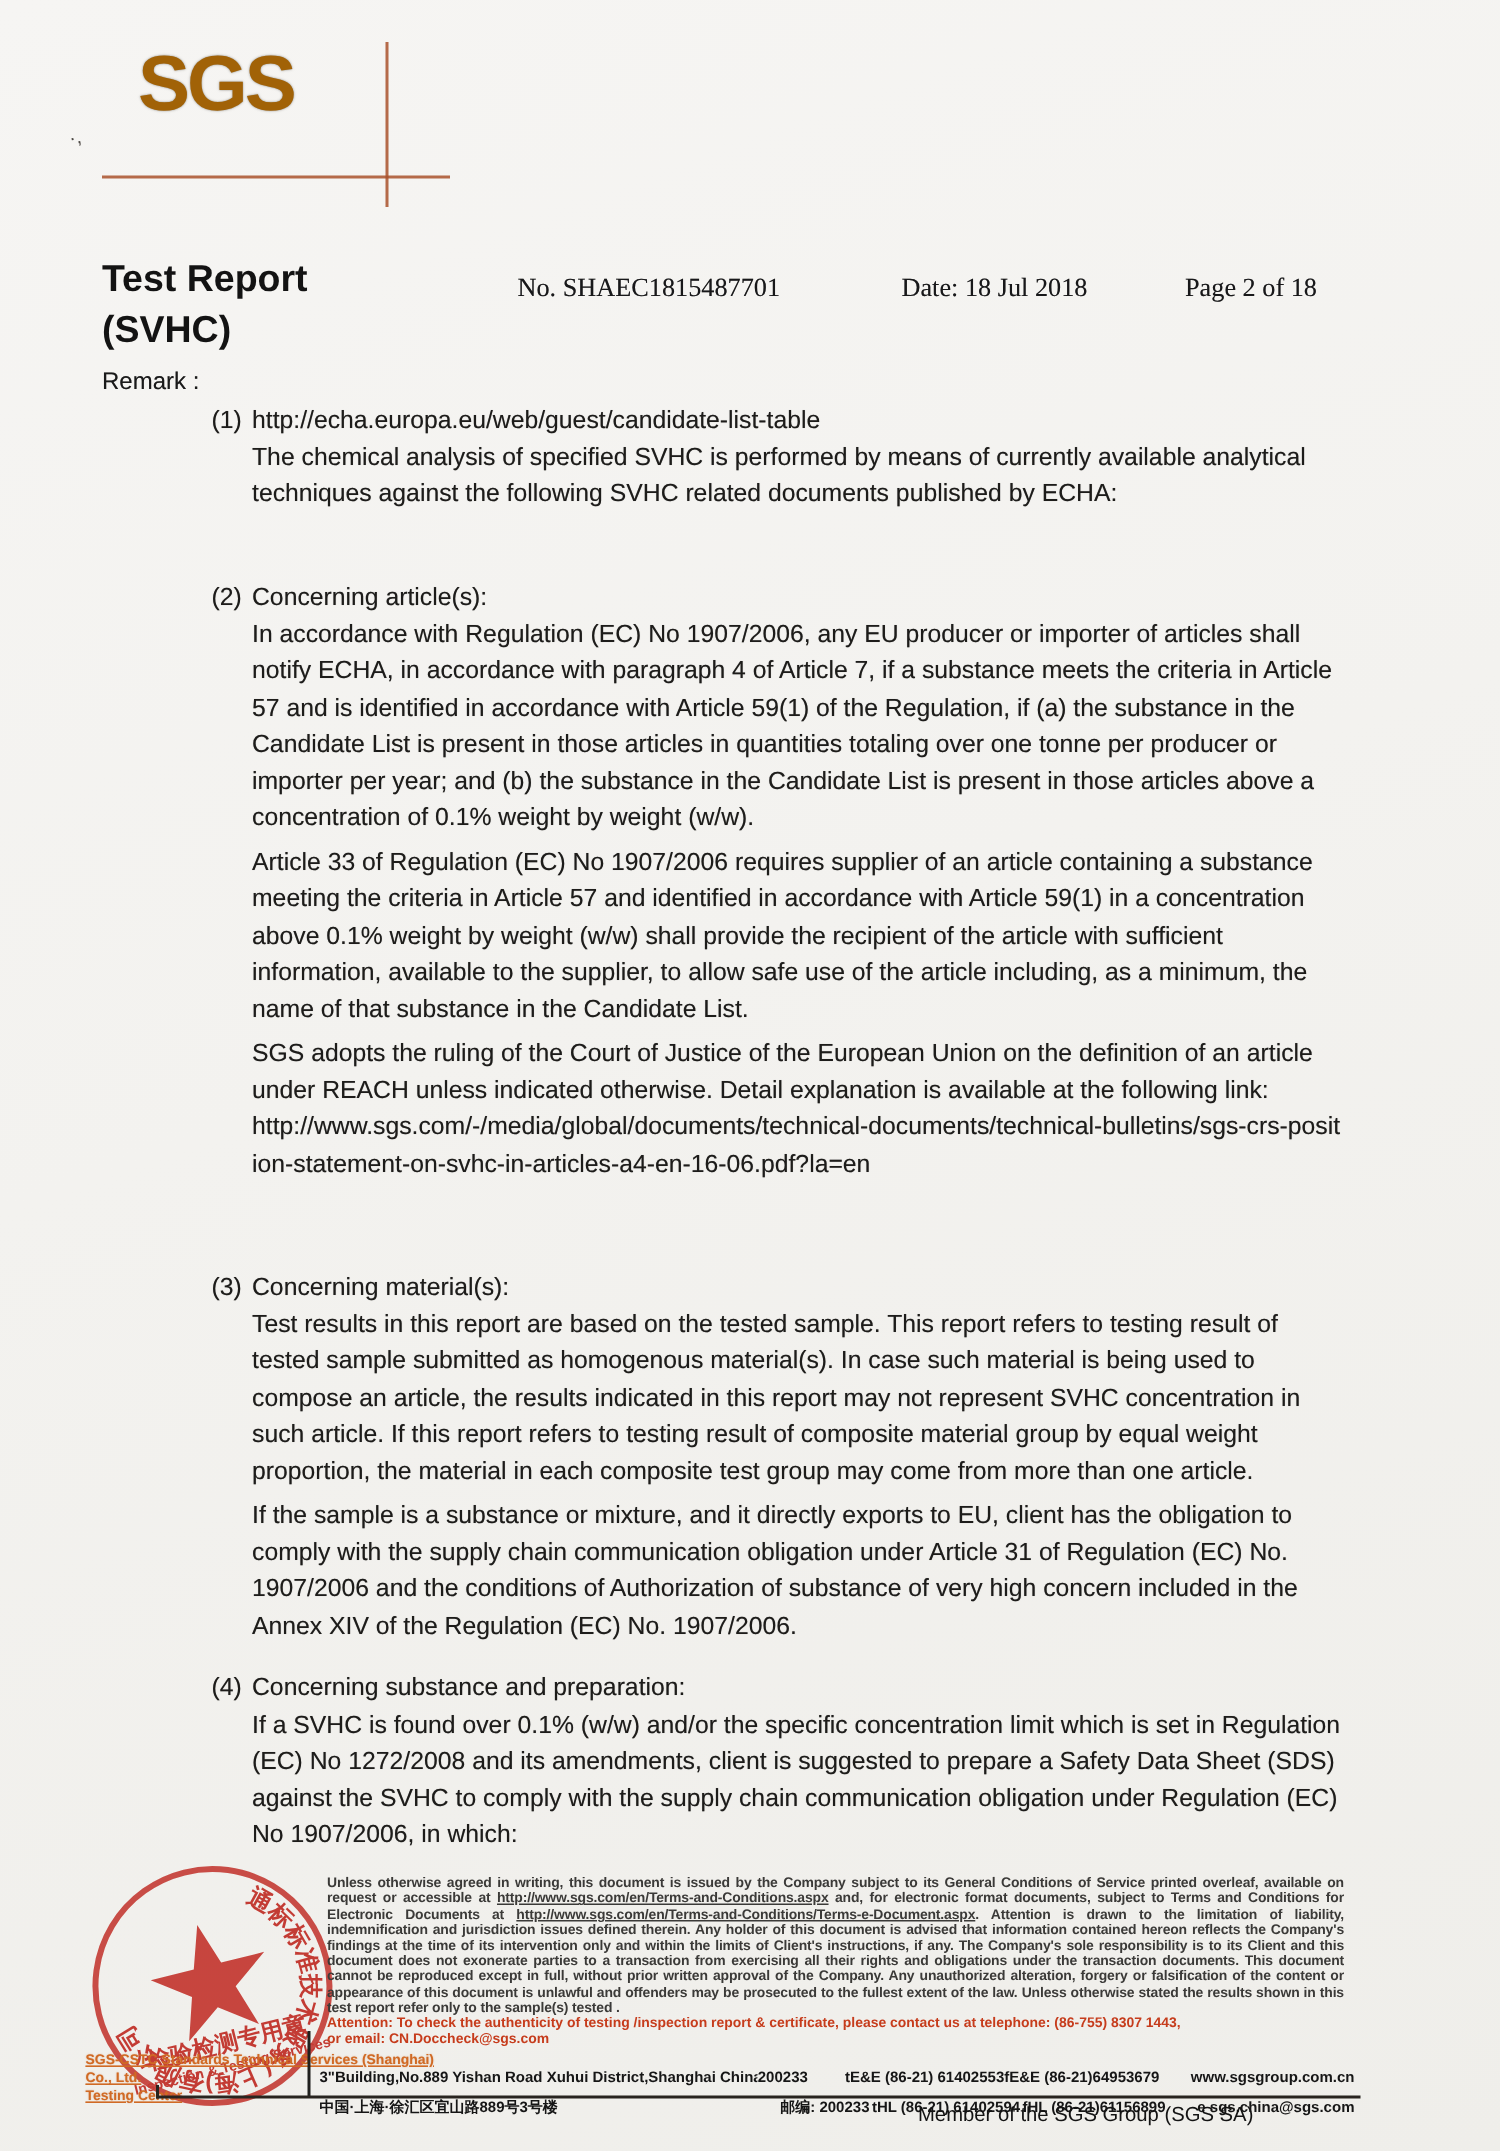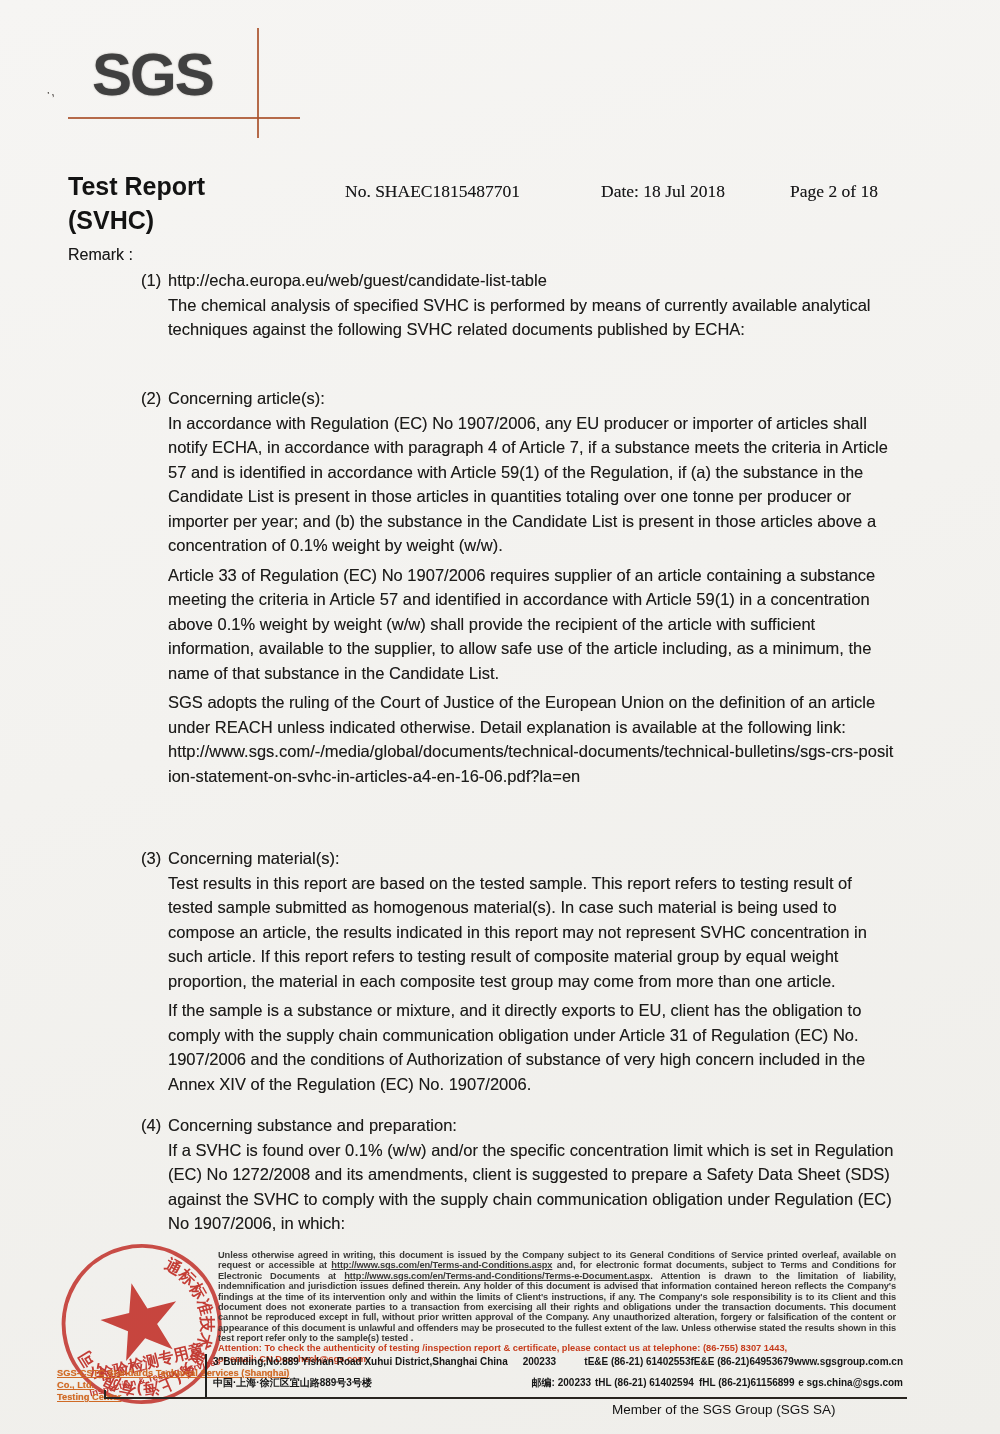--- a/index.html
+++ b/index.html
@@ -6,23 +6,23 @@
   body{
     width:1000px;height:1434px;position:relative;overflow:hidden;
     background:linear-gradient(160deg,#f6f5f3 0%,#f3f2ef 45%,#efeeea 100%);
     font-family:"Liberation Sans","DejaVu Sans",sans-serif;
     color:#1e1d1b;
   }
   .abs{position:absolute;}
 
   
   .logo-text{
-    left:92px;top:40px;
-    font-size:60px;font-weight:700;letter-spacing:-2px;
-    color:#404040;text-shadow:0 0 1.5px rgba(90,85,78,.7);
+    left:92px;top:26px;
+    font-size:52px;font-weight:700;letter-spacing:-2px;
+    color:#a16207;text-shadow:0 0 1.5px rgba(90,85,78,.7);
   }
   .cropmark{background:#a9512b;opacity:.85;}
   .crop-h{left:68px;top:117px;width:232px;height:2px;}
   .crop-v{left:257px;top:28px;width:2px;height:110px;}
   .scan-artifact{left:46px;top:84px;font-size:13px;color:#4a4642;transform:rotate(-12deg);}
 
   
   .title1{left:68px;top:172px;font-size:25px;font-weight:700;color:#131313;}
   .title2{left:68px;top:206px;font-size:25px;font-weight:700;color:#131313;}
   .hmeta{top:181px;font-size:17.5px;color:#18181a;text-shadow:0 0 .4px rgba(0,0,0,.4);font-family:Liberation Serif, serif;}
@@ -56,23 +56,23 @@
   .legal .u{text-decoration:underline;}
   .attention{
     left:218px;top:1343px;width:678px;
     font-size:9.3px;line-height:10.6px;font-weight:700;color:#c63c1c;
   }
   .addr-divider{left:205px;top:1354px;width:2px;height:44px;background:#20201e;}
   .addr-block{left:213px;top:1356px;width:690px;font-size:10px;font-weight:700;color:#161616;}
   .addr-row{display:flex;align-items:baseline;white-space:nowrap;height:20px;}
   .addr-main{width:392px;overflow:hidden;}
   .addr-post{width:78px;}
-  .addr-tel{width:128px;}
+  .addr-tel{width:128px;margin-top:24px;}
   .addr-fax{width:122px;}
-  .addr-extra{flex:1;}
+  .addr-extra{flex:1;margin-left:21px;}
   .bottom-rule{left:104px;top:1397px;width:803px;height:2px;background:#28241f;}
   .bottom-tick{left:104px;top:1390px;width:2px;height:9px;background:#28241f;}
   .member{left:612px;top:1402px;font-size:13.5px;font-weight:400;color:#131313;}
 
   
   .stamp{left:52px;top:1238px;width:180px;height:175px;opacity:.88;mix-blend-mode:multiply;}
   .company-lines{
     left:57px;top:1367px;width:235px;
     font-size:9.3px;line-height:12px;font-weight:700;color:#d06a25;
     text-shadow:0 0 1px rgba(208,106,37,.5);

